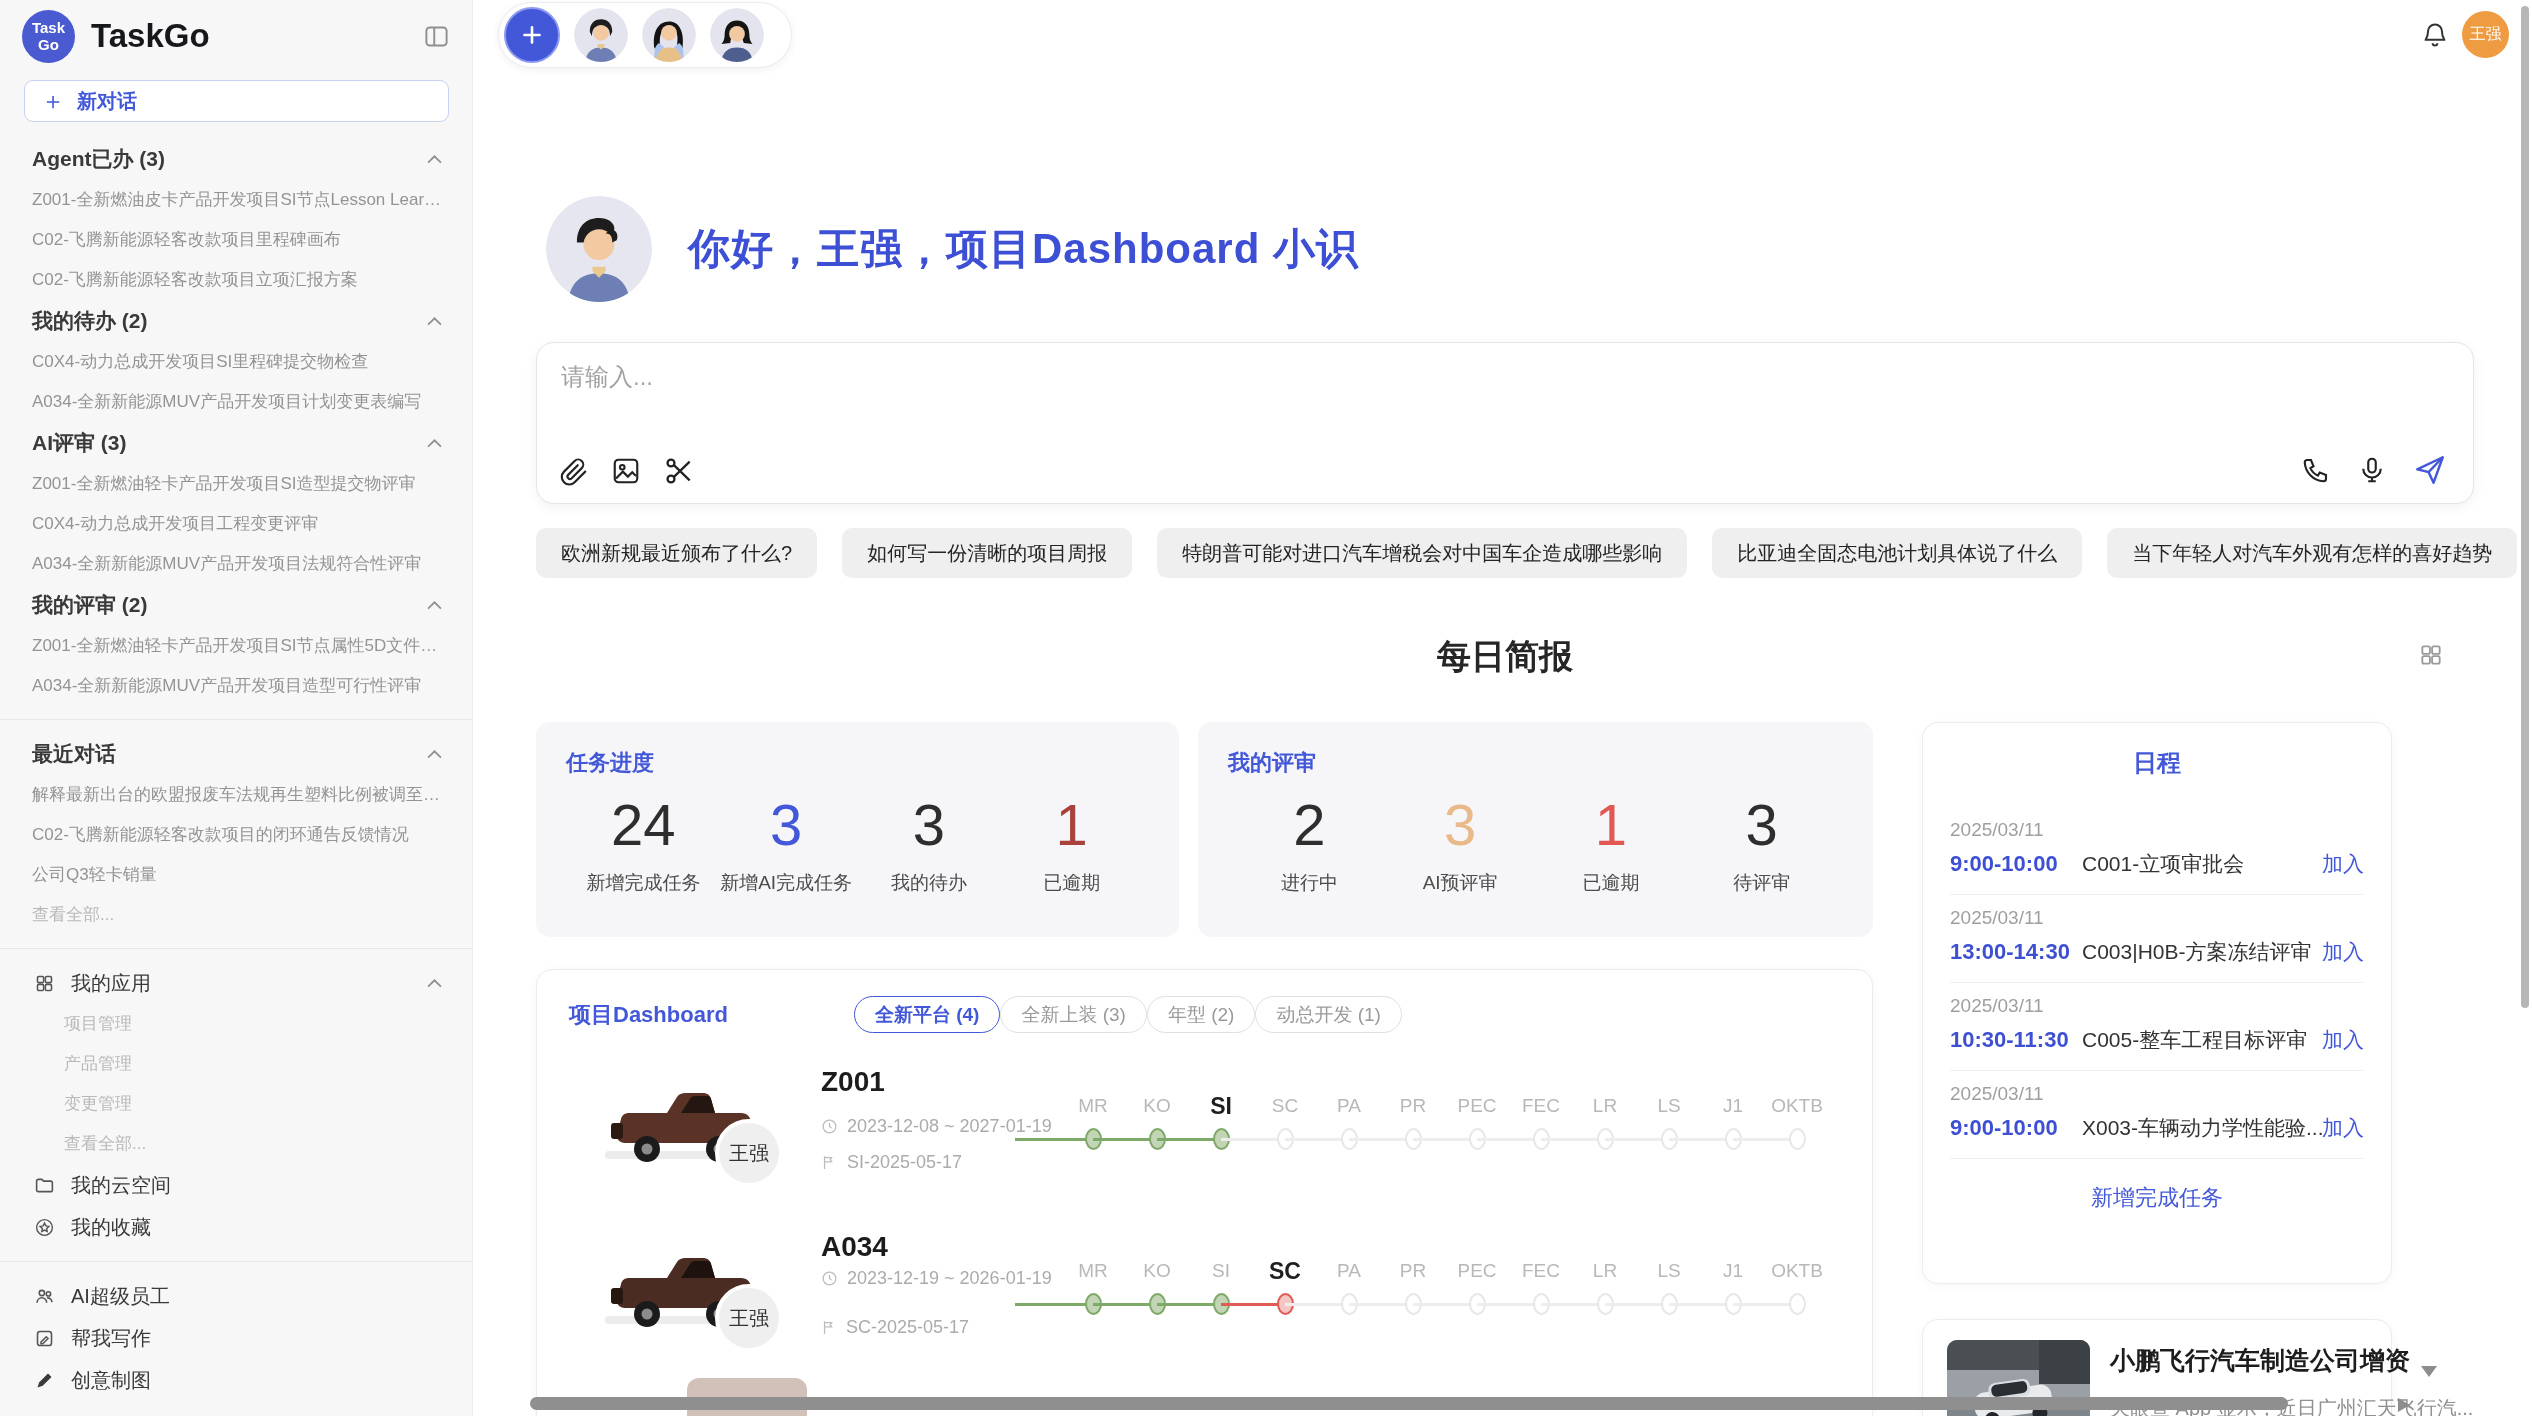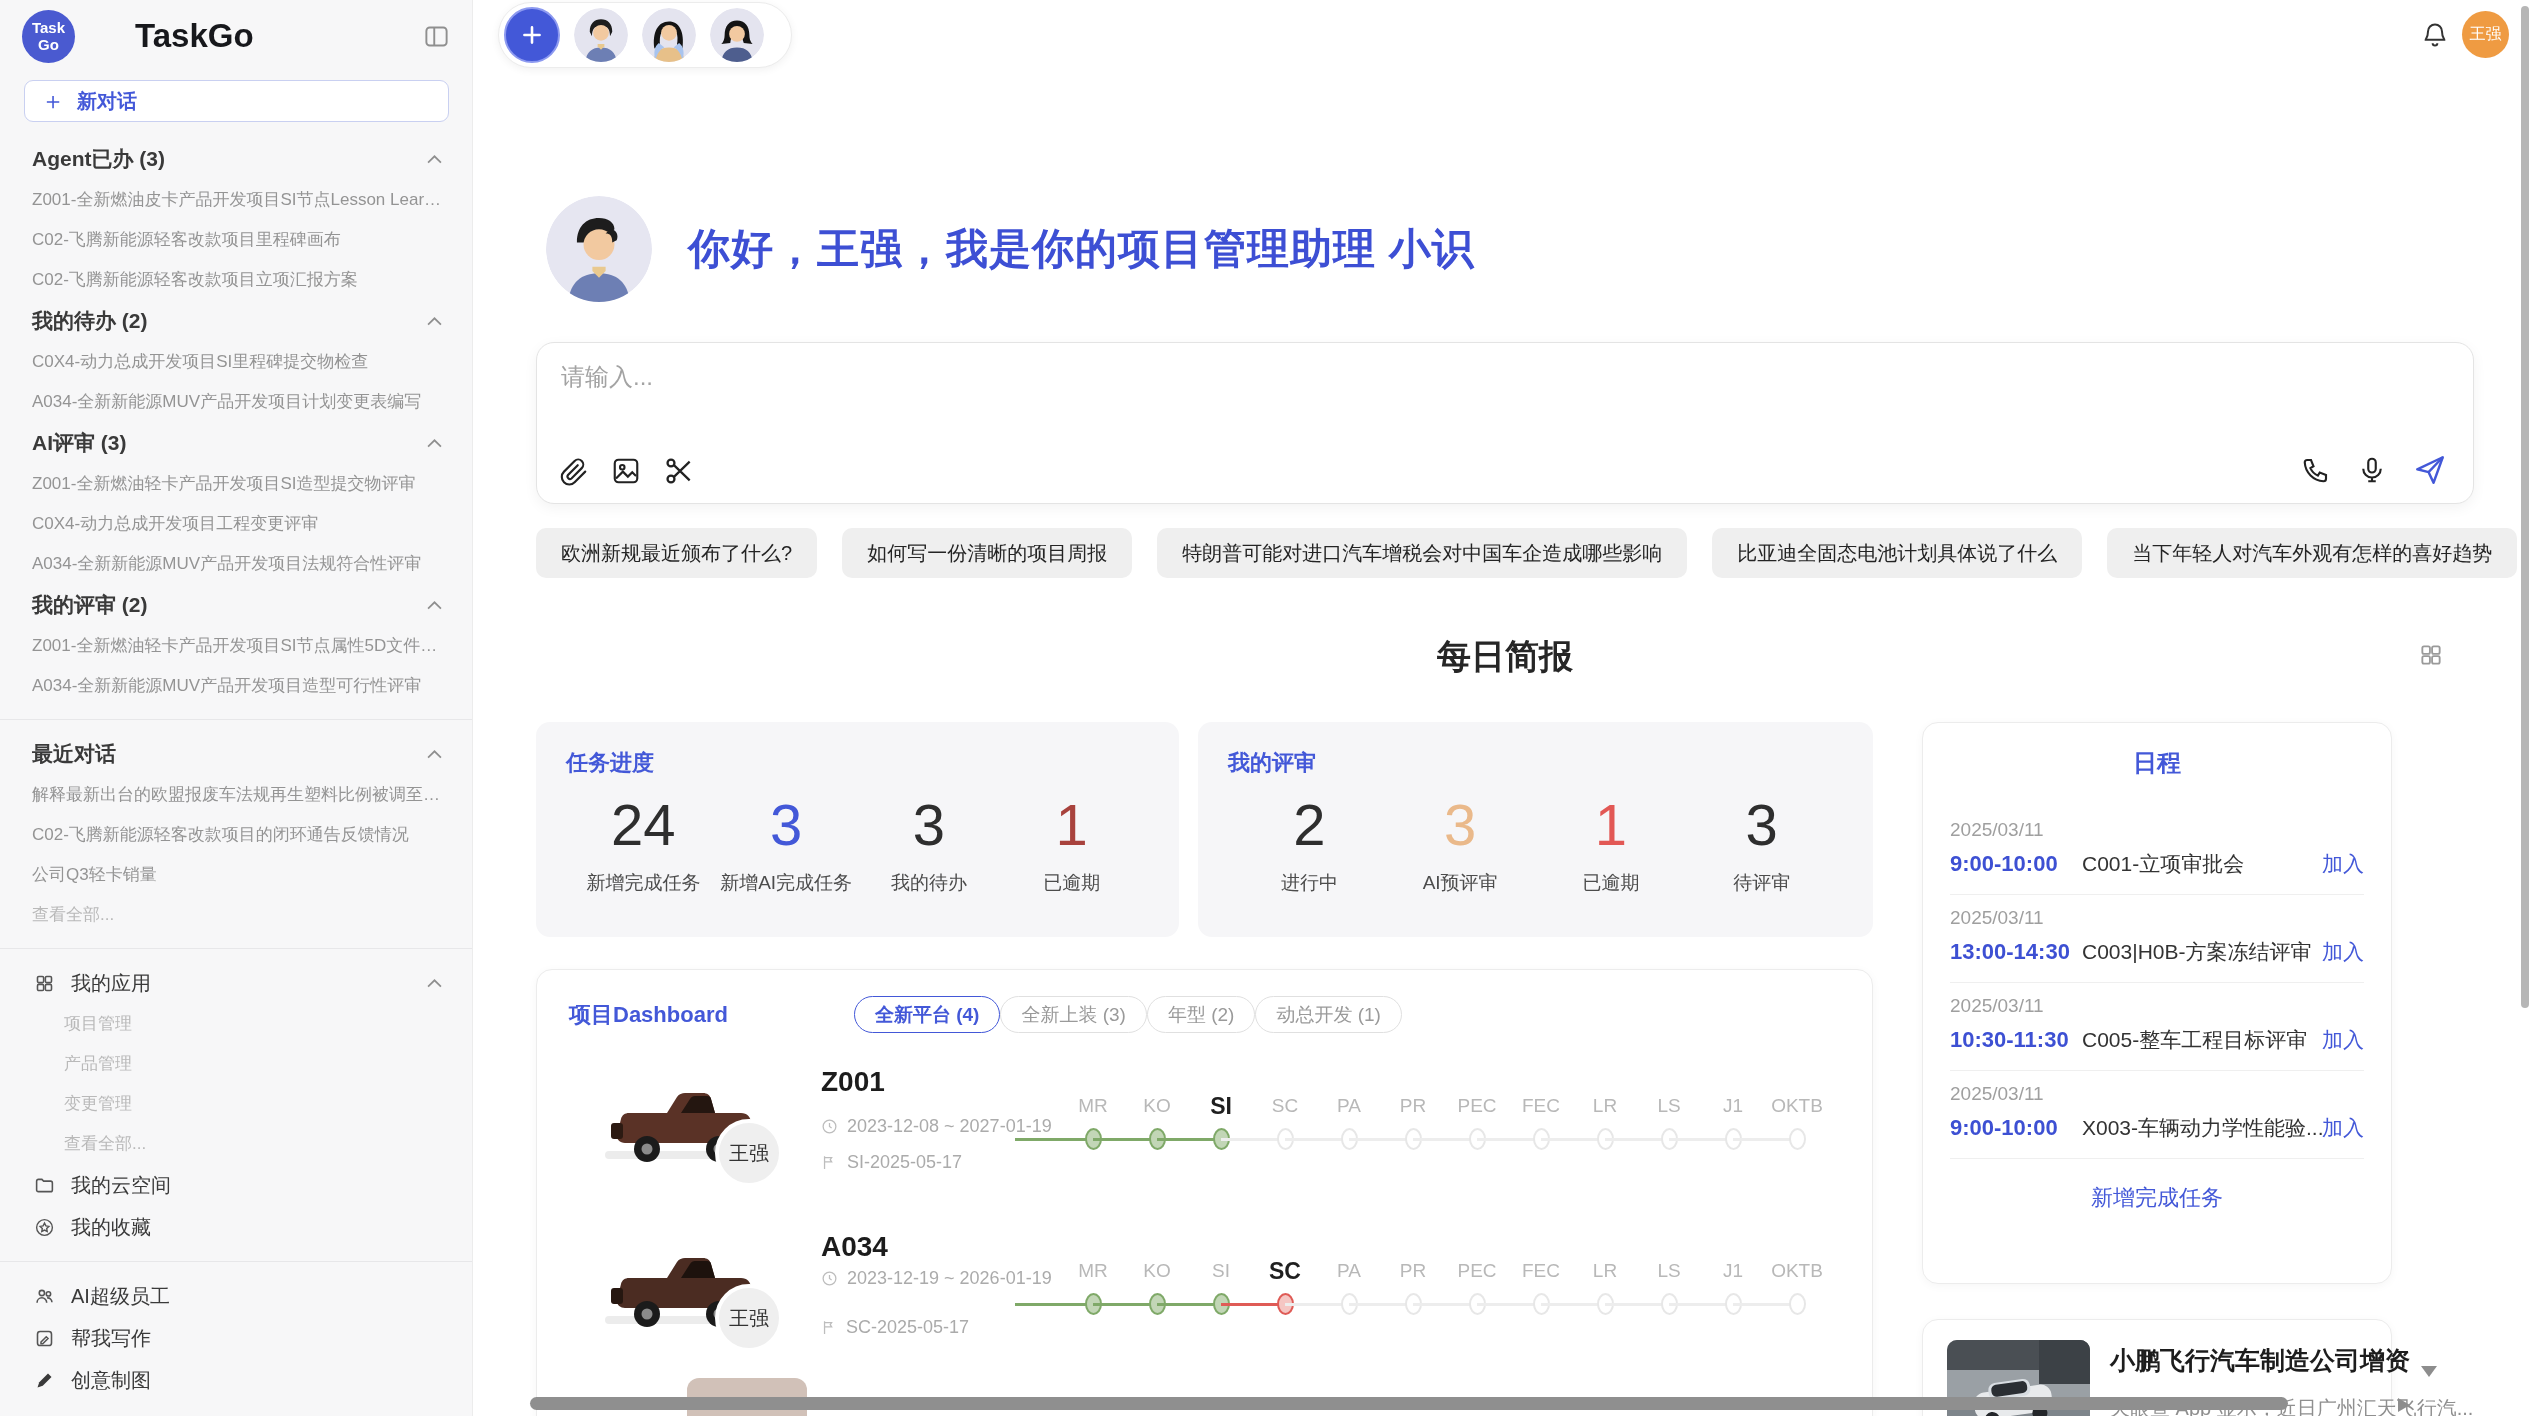--- a/index.html
+++ b/index.html
@@ -5,21 +5,21 @@
   * { margin:0; padding:0; box-sizing:border-box; }
   html,body { width:2532px; height:1416px; }
   body { position:relative; overflow:hidden; background:#fff;
          font-family:"Liberation Sans", sans-serif; color:#333; }
   .abs { position:absolute; }
   .icon svg { display:block; }
 
   
   .sidebar { position:absolute; left:0; top:0; width:473px; height:1416px;
              background:#f7f7f8; border-right:1px solid #ececec; }
-  .sb-head { display:flex; align-items:center; height:72px; padding:0 22px;gap:44px; }
+  .sb-head { display:flex; align-items:center; height:72px; padding:0 22px; }
   .logo { width:53px; height:53px; border-radius:50%; background:#4a5ad0; color:#fff;
           display:flex; flex-direction:column; align-items:center; justify-content:center;
           font-size:15px; line-height:17px; font-weight:700; }
   .app-title { font-size:33px; font-weight:700; color:#17181c; margin-left:16px; flex:1; }
   .new-chat { display:flex; align-items:center; gap:12px; margin:8px 24px 16px;
               width:425px; height:42px; border:1px solid #c9d0f1; border-radius:9px;
               background:#fff; color:#4358d8; font-size:20px; font-weight:600; padding:0 16px; cursor:pointer; }
   .new-chat .plus { font-size:24px; font-weight:400; }
   .sb-scroll { height:1290px; overflow:hidden; }
   .sb-sec-h { display:flex; align-items:center; justify-content:space-between;
@@ -366,21 +366,21 @@
   <div class="greet-avatar">
     <svg width="106" height="106" viewBox="0 0 48 48">
         <circle cx="24" cy="24" r="24" fill="#e6e6f1"></circle>
         <path d="M14 21c0-7 4-11 10-11 4 0 7 2 7 5l-2 2c-4-1-4 2-4 4h-9z" fill="#1d1d1d"></path>
         <circle cx="24" cy="22" r="7" fill="#f2c9a0"></circle>
         <path d="M29 15c3 0 4 3 3 5l-2 1c0-3-1-4-3-4z" fill="#1d1d1d"></path>
         <path d="M10 48c1-9 6-13 14-13s13 4 14 13z" fill="#6d7fb4"></path>
         <path d="M21 34l3 3 3-3v-2h-6z" fill="#e9c98f"></path>
       </svg>
   </div>
-  <div class="greet-text">你好，王强，我是你的项目管理助理 小识</div>
+  <div class="greet-text">你好，王强，项目Dashboard 小识</div>
 </div>
 
 <div class="abs composer">
   <textarea placeholder="请输入..." style=""></textarea>
   <div class="comp-left">
     <span class="icon">
         <svg width="30" height="30" viewBox="0 0 24 24" fill="none" stroke="#222" stroke-width="1.7" stroke-linecap="round">
           <path d="M21 12.5l-8.5 8.5a6 6 0 0 1-8.5-8.5L12.5 4a4 4 0 0 1 5.7 5.7L10 18a2 2 0 0 1-2.8-2.8l7.8-7.8"></path>
         </svg>
       </span>

